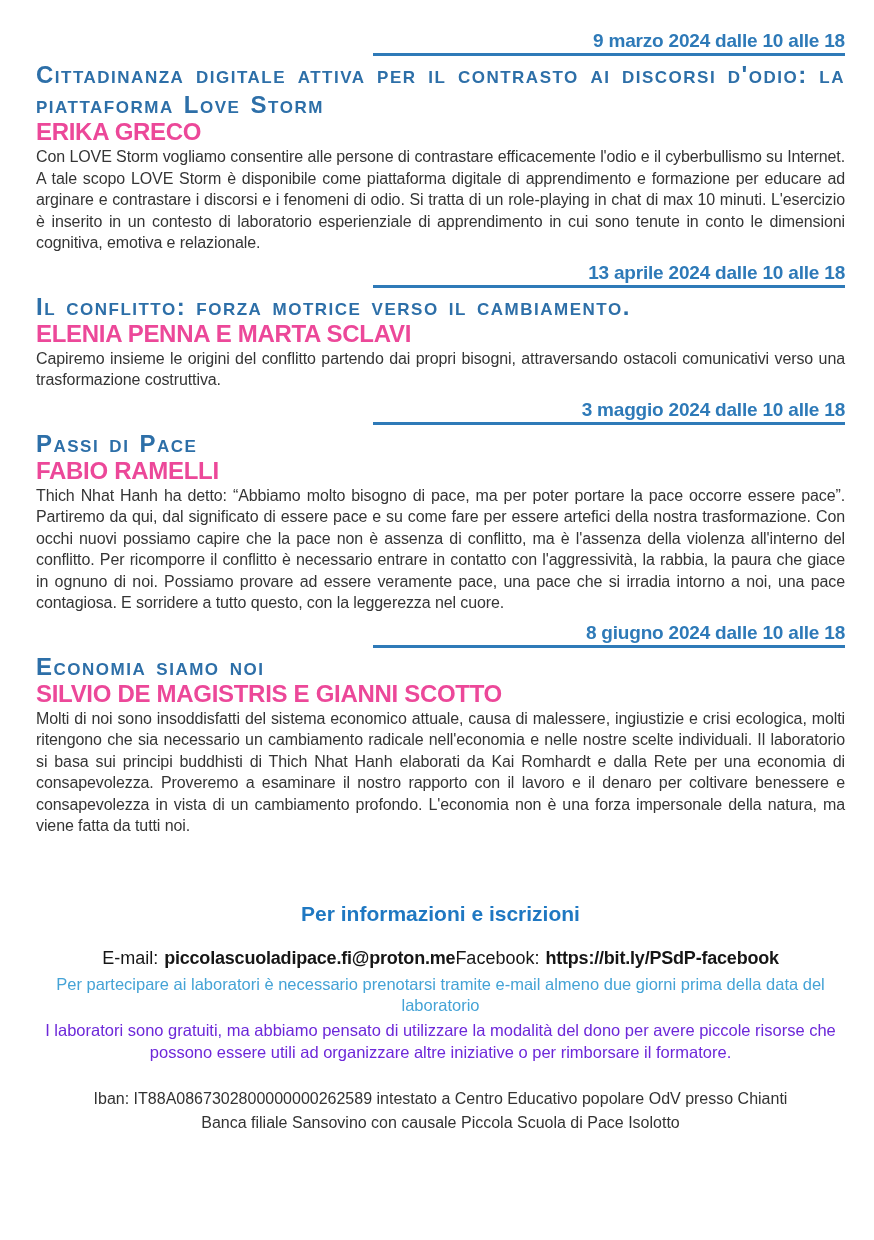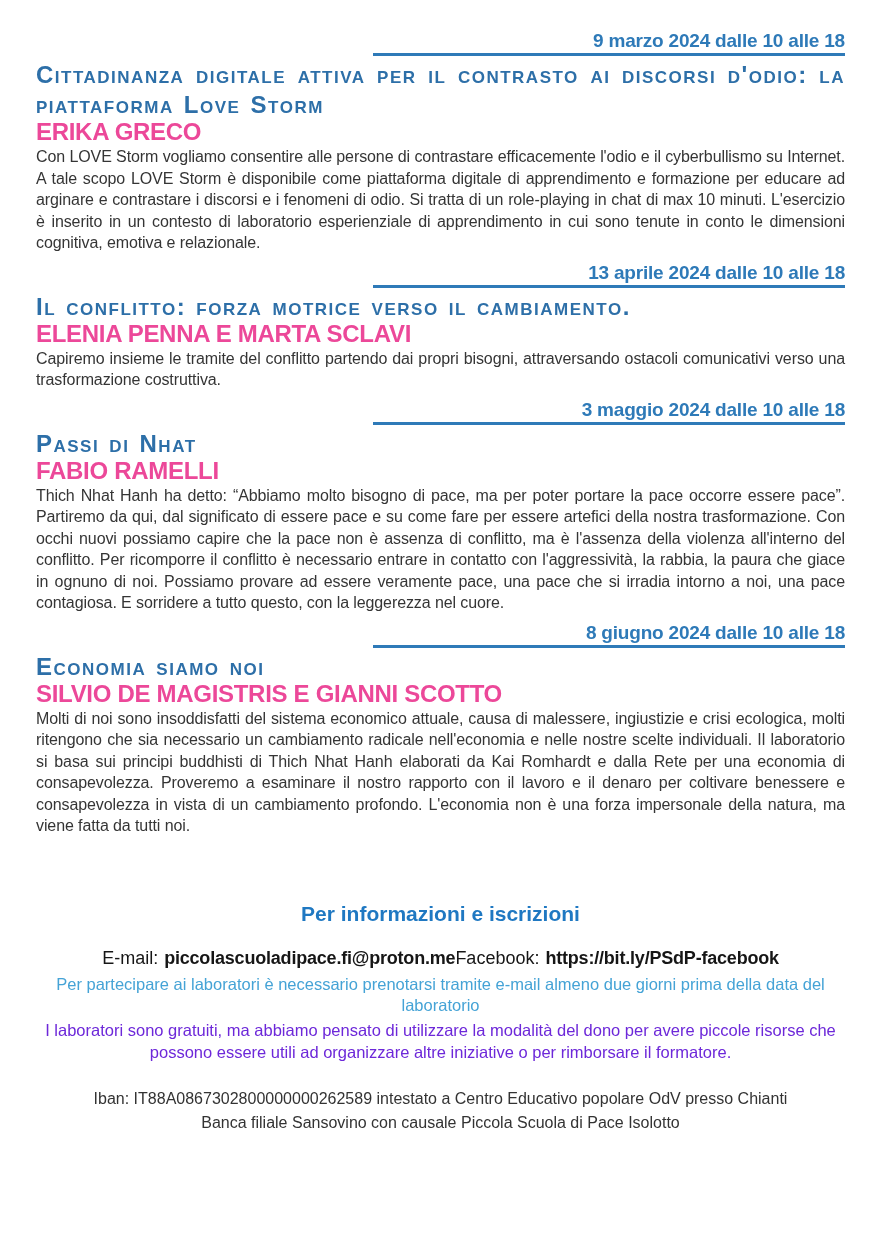--- a/index.html
+++ b/index.html
@@ -113,28 +113,28 @@
     <h3 class="session-speaker">ERIKA GRECO</h3>
     <p class="session-desc">Con LOVE Storm vogliamo consentire alle persone di contrastare efficacemente l'odio e il cyberbullismo su Internet. A tale scopo LOVE Storm è disponibile come piattaforma digitale di apprendimento e formazione per educare ad arginare e contrastare i discorsi e i fenomeni di odio. Si tratta di un role-playing in chat di max 10 minuti. L'esercizio è inserito in un contesto di laboratorio esperienziale di apprendimento in cui sono tenute in conto le dimensioni cognitiva, emotiva e relazionale.</p>
   </section>
 
   <section class="session">
     <div class="date-block">
       <div class="session-date">13 aprile 2024 dalle 10 alle 18</div>
     </div>
     <h2 class="session-title">Il conflitto: forza motrice verso il cambiamento.</h2>
     <h3 class="session-speaker">ELENIA PENNA E MARTA SCLAVI</h3>
-    <p class="session-desc">Capiremo insieme le tramite del conflitto partendo dai propri bisogni, attraversando ostacoli comunicativi verso una trasformazione costruttiva.</p>
+    <p class="session-desc">Capiremo insieme le origini del conflitto partendo dai propri bisogni, attraversando ostacoli comunicativi verso una trasformazione costruttiva.</p>
   </section>
 
   <section class="session">
     <div class="date-block">
       <div class="session-date">3 maggio 2024 dalle 10 alle 18</div>
     </div>
-    <h2 class="session-title">Passi di Nhat</h2>
+    <h2 class="session-title">Passi di Pace</h2>
     <h3 class="session-speaker">FABIO RAMELLI</h3>
     <p class="session-desc">Thich Nhat Hanh ha detto: “Abbiamo molto bisogno di pace, ma per poter portare la pace occorre essere pace”. Partiremo da qui, dal significato di essere pace e su come fare per essere artefici della nostra trasformazione. Con occhi nuovi possiamo capire che la pace non è assenza di conflitto, ma è l'assenza della violenza all'interno del conflitto. Per ricomporre il conflitto è necessario entrare in contatto con l'aggressività, la rabbia, la paura che giace in ognuno di noi. Possiamo provare ad essere veramente pace, una pace che si irradia intorno a noi, una pace contagiosa. E sorridere a tutto questo, con la leggerezza nel cuore.</p>
   </section>
 
   <section class="session">
     <div class="date-block">
       <div class="session-date">8 giugno 2024 dalle 10 alle 18</div>
     </div>
     <h2 class="session-title">Economia siamo noi</h2>
     <h3 class="session-speaker">SILVIO DE MAGISTRIS E GIANNI SCOTTO</h3>

